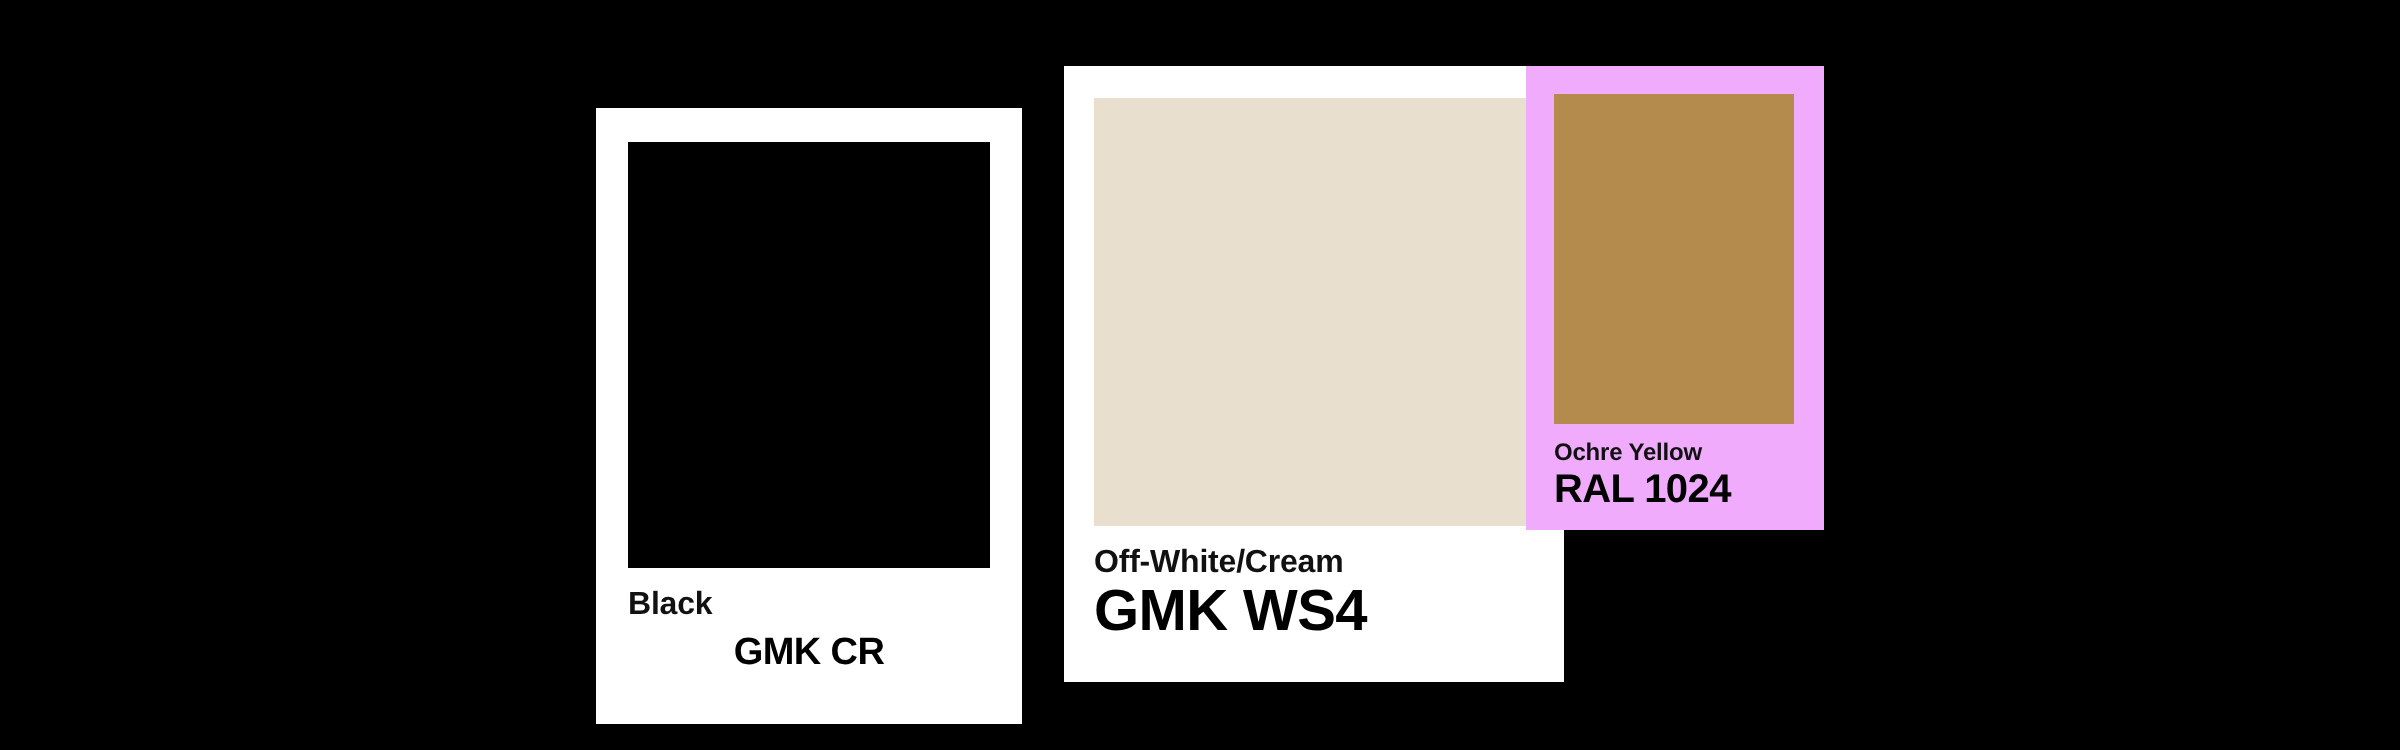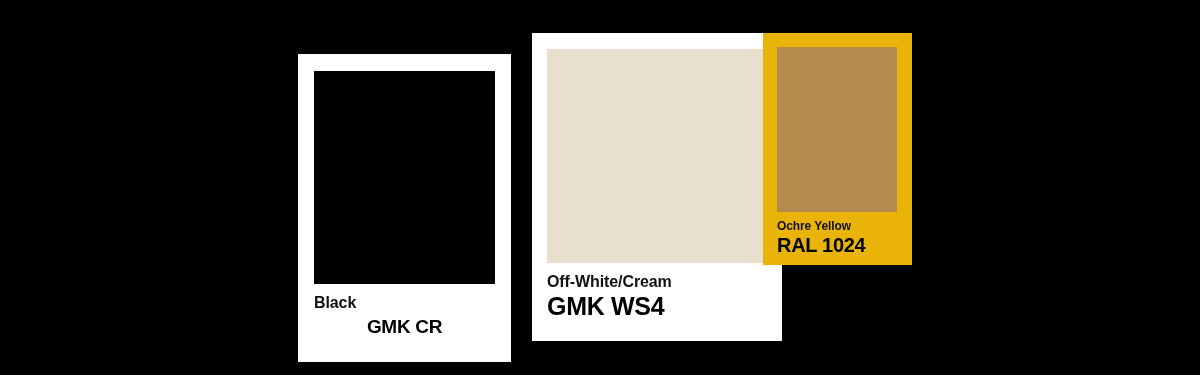--- a/index.html
+++ b/index.html
@@ -90,21 +90,21 @@
     background: #e8dfce;
   }
   #card-cream .swatch-caption {
     padding-top: 9px;
   }
   #card-cream .swatch-name {
     font-size: 16px;
     line-height: 19px;
   }
   #card-cream .swatch-code {
-    font-size: 25px;
+    font-size: 29px;
     line-height: 30px;
   }
 
   
   #card-ochre {
     left: 763px;
     top: 33px;
     width: 149px;
     height: 232px;
     padding: 14px 15px 0 14px;
@@ -139,21 +139,21 @@
   </div>
 
   <div class="swatch-card" id="card-cream" style="background: rgb(255, 255, 255);">
     <div class="swatch-chip" style="background: rgb(232, 223, 206);"></div>
     <div class="swatch-caption">
       <div class="swatch-name">Off-White/Cream</div>
       <div class="swatch-code">GMK WS4</div>
     </div>
   </div>
 
-  <div class="swatch-card" id="card-ochre" style="background: #eab308;">
+  <div class="swatch-card" id="card-ochre" style="background: #f0abfc;">
     <div class="swatch-chip" style="background: rgb(181, 139, 77);"></div>
     <div class="swatch-caption">
       <div class="swatch-name">Ochre Yellow</div>
       <div class="swatch-code">RAL 1024</div>
     </div>
   </div>
 
 </div>
 
 </body></html>

